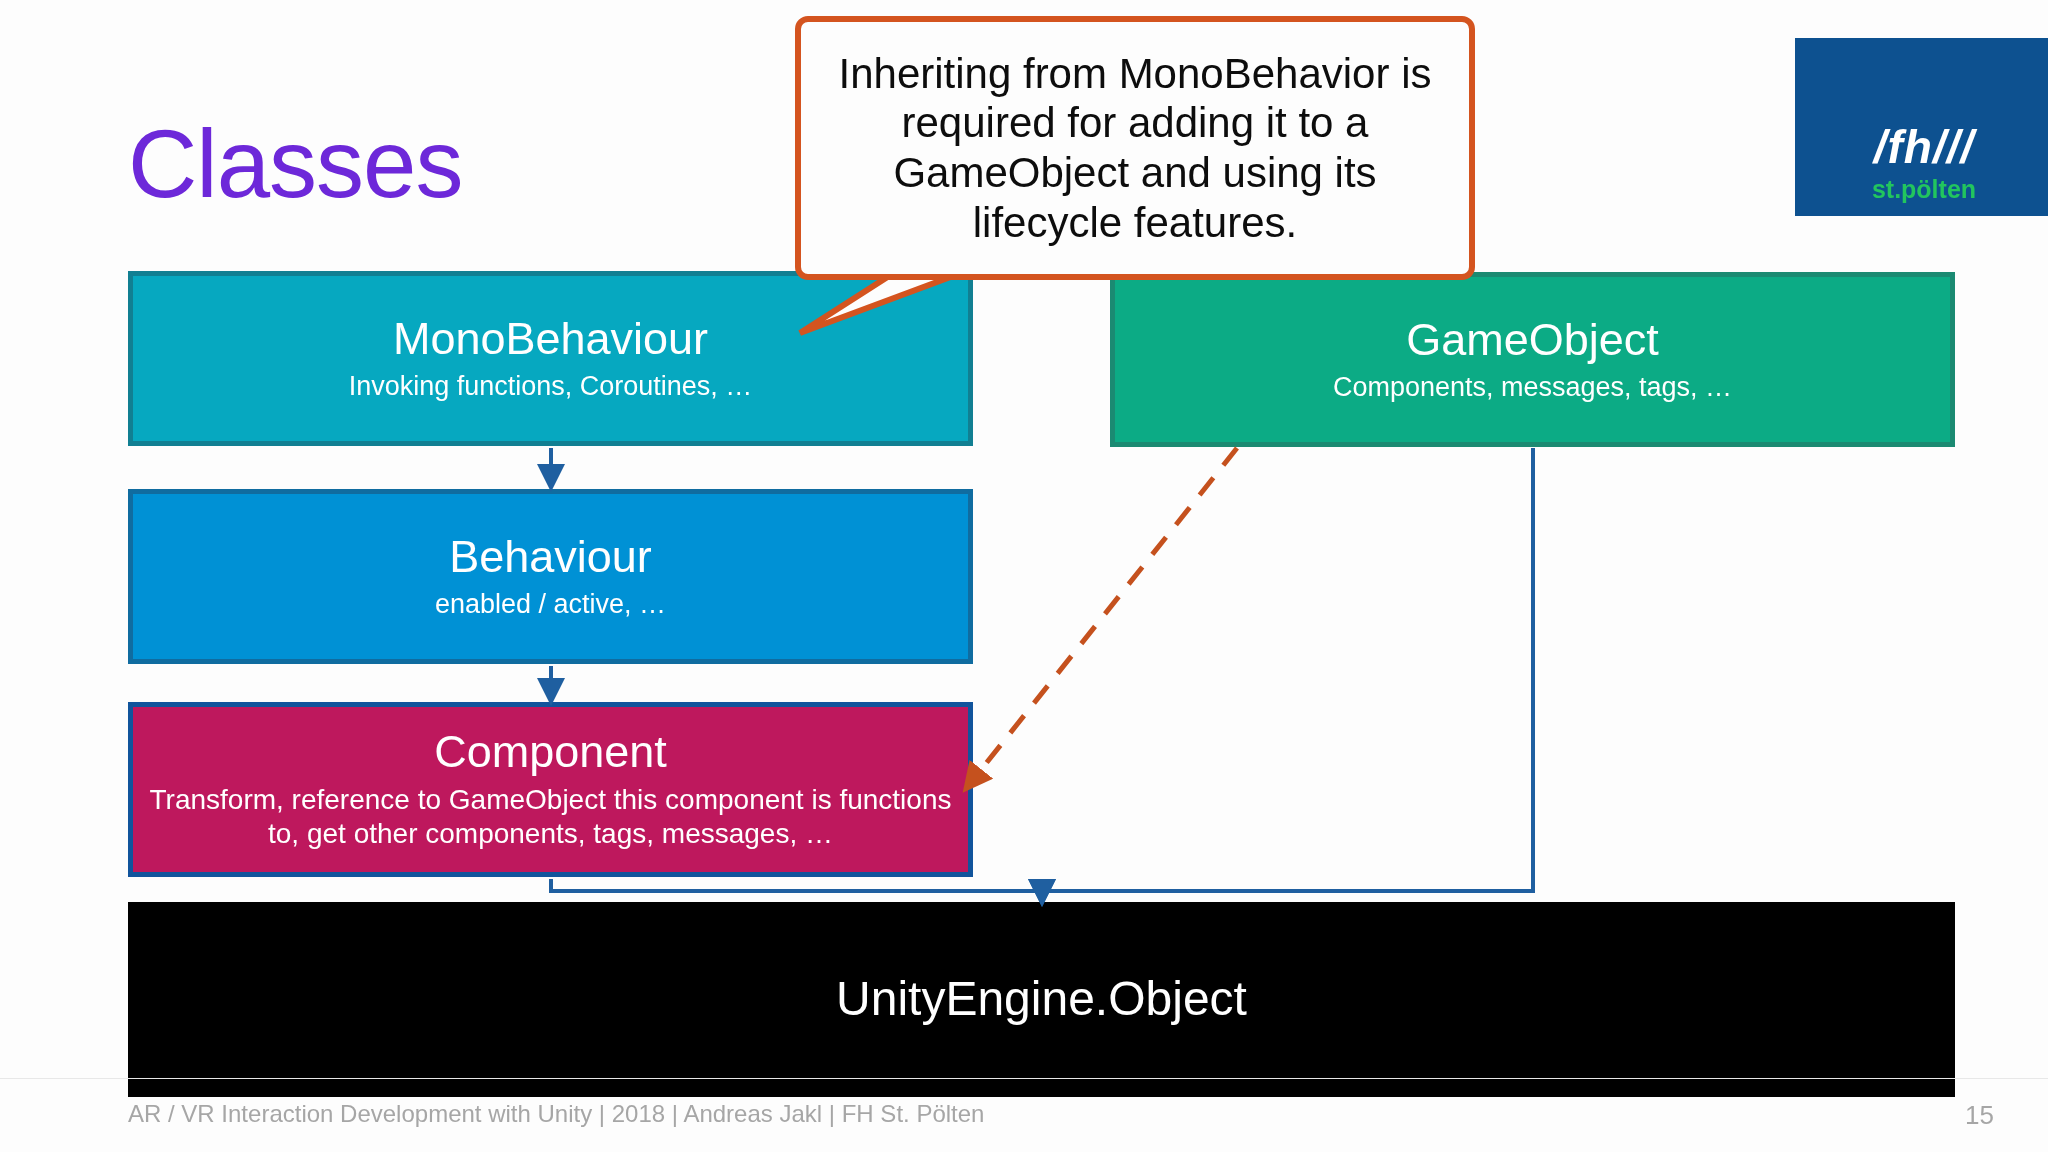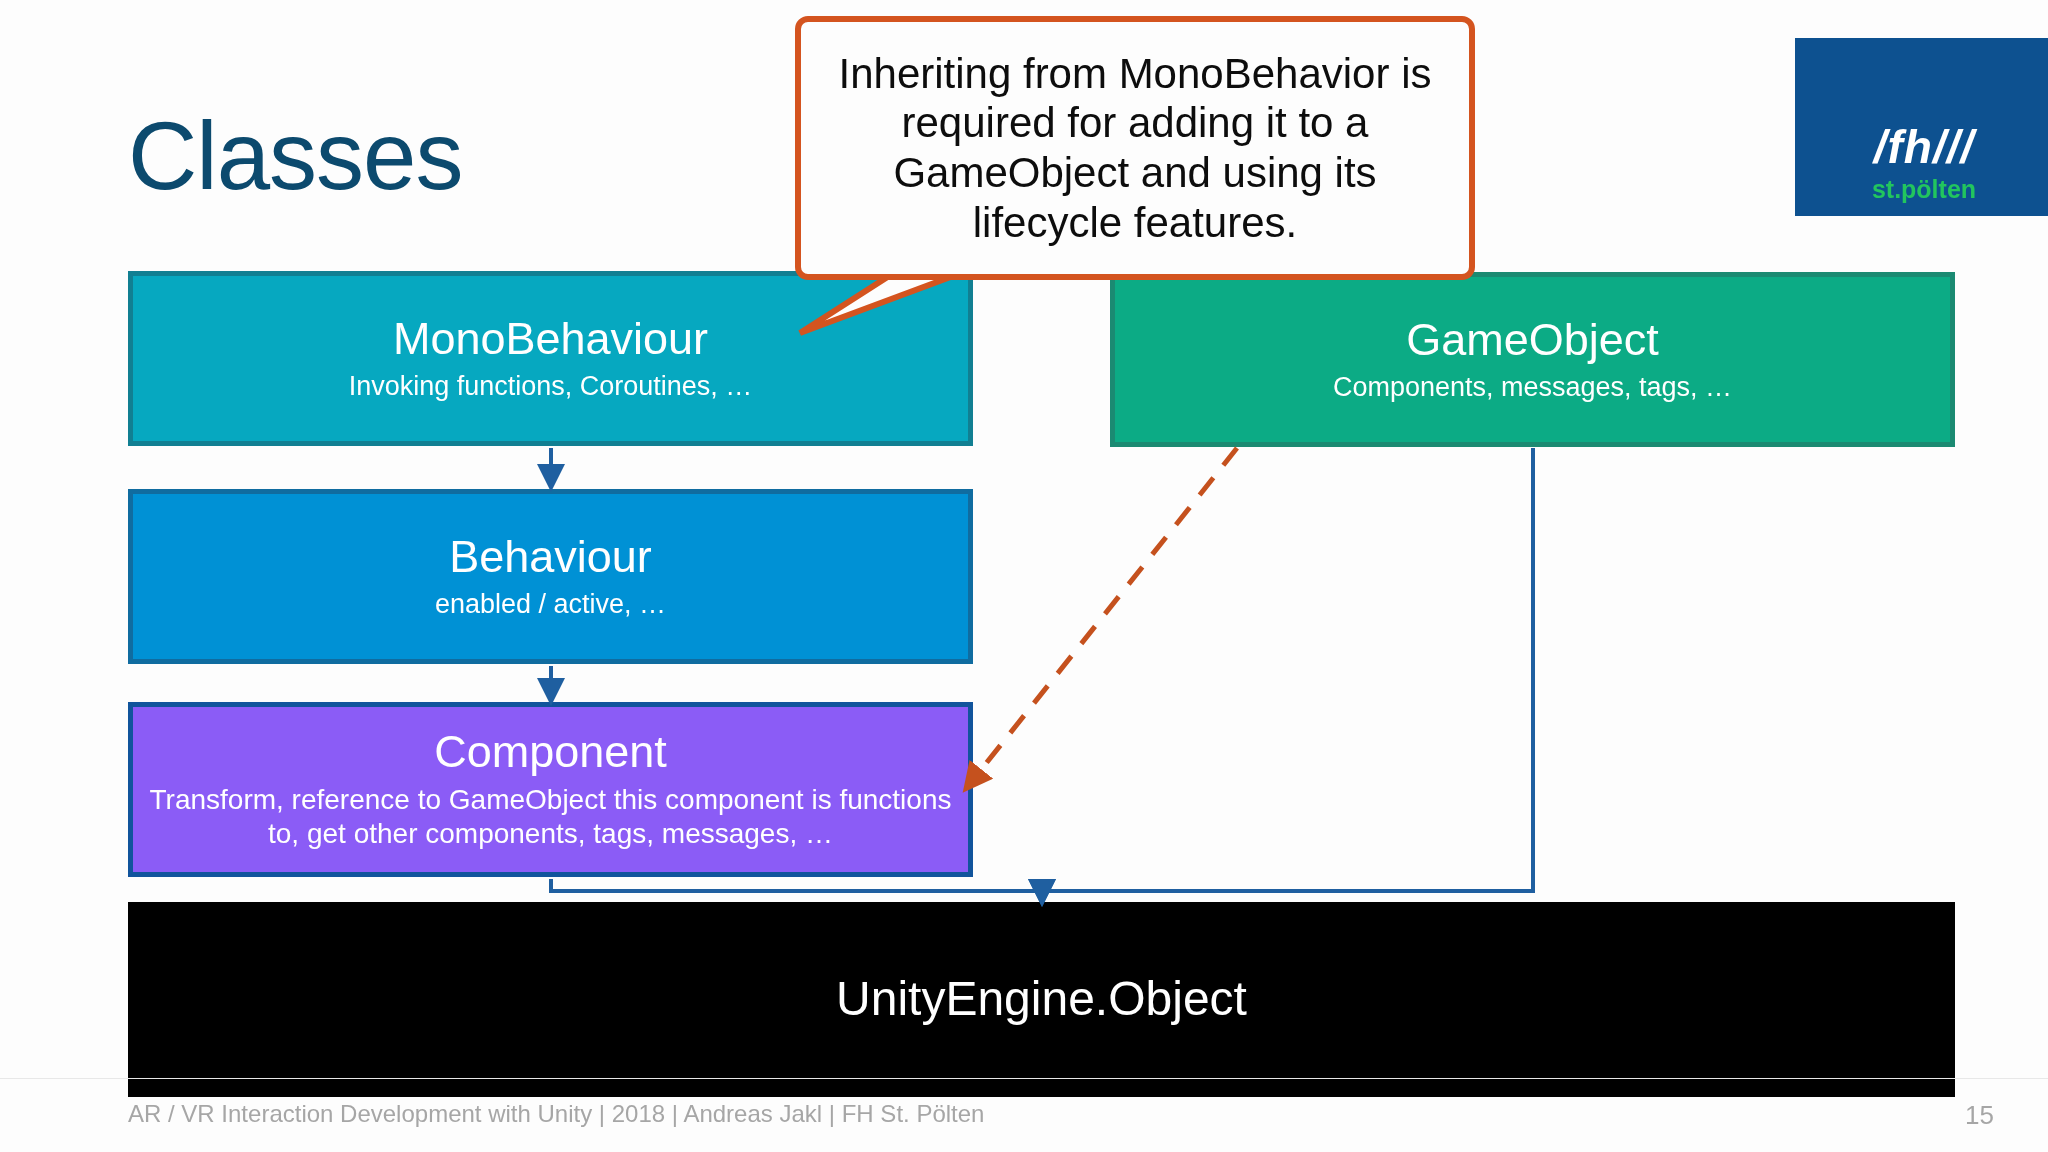--- a/index.html
+++ b/index.html
@@ -15,25 +15,25 @@
     width: 2048px;
     height: 1152px;
     background: #fdfdfd;
     overflow: hidden;
   }
 
   
   #page-title {
     position: absolute;
     left: 128px;
-    top: 108px;
+    top: 116px;
     font-size: 96px;
     font-weight: 300;
     letter-spacing: -1px;
-    color: #0c4a6e;
+    color: #6d28d9;
     line-height: 1;
     white-space: nowrap;
   }
 
   
   #logo {
     position: absolute;
     left: 1795px;
     top: 38px;
     width: 225px;
@@ -105,21 +105,21 @@
     width: 845px;
     height: 175px;
     background: #0091d5;
     border: 5px solid #106ca0;
   }
   #box-component {
     left: 128px;
     top: 702px;
     width: 845px;
     height: 175px;
-    background: #8b5cf6;
+    background: #be185d;
     border: 5px solid #11549c;
   }
   #box-component .box-sub {
     font-size: 28px;
     line-height: 1.22;
   }
   #box-gameobject {
     left: 1110px;
     top: 272px;
     width: 845px;

